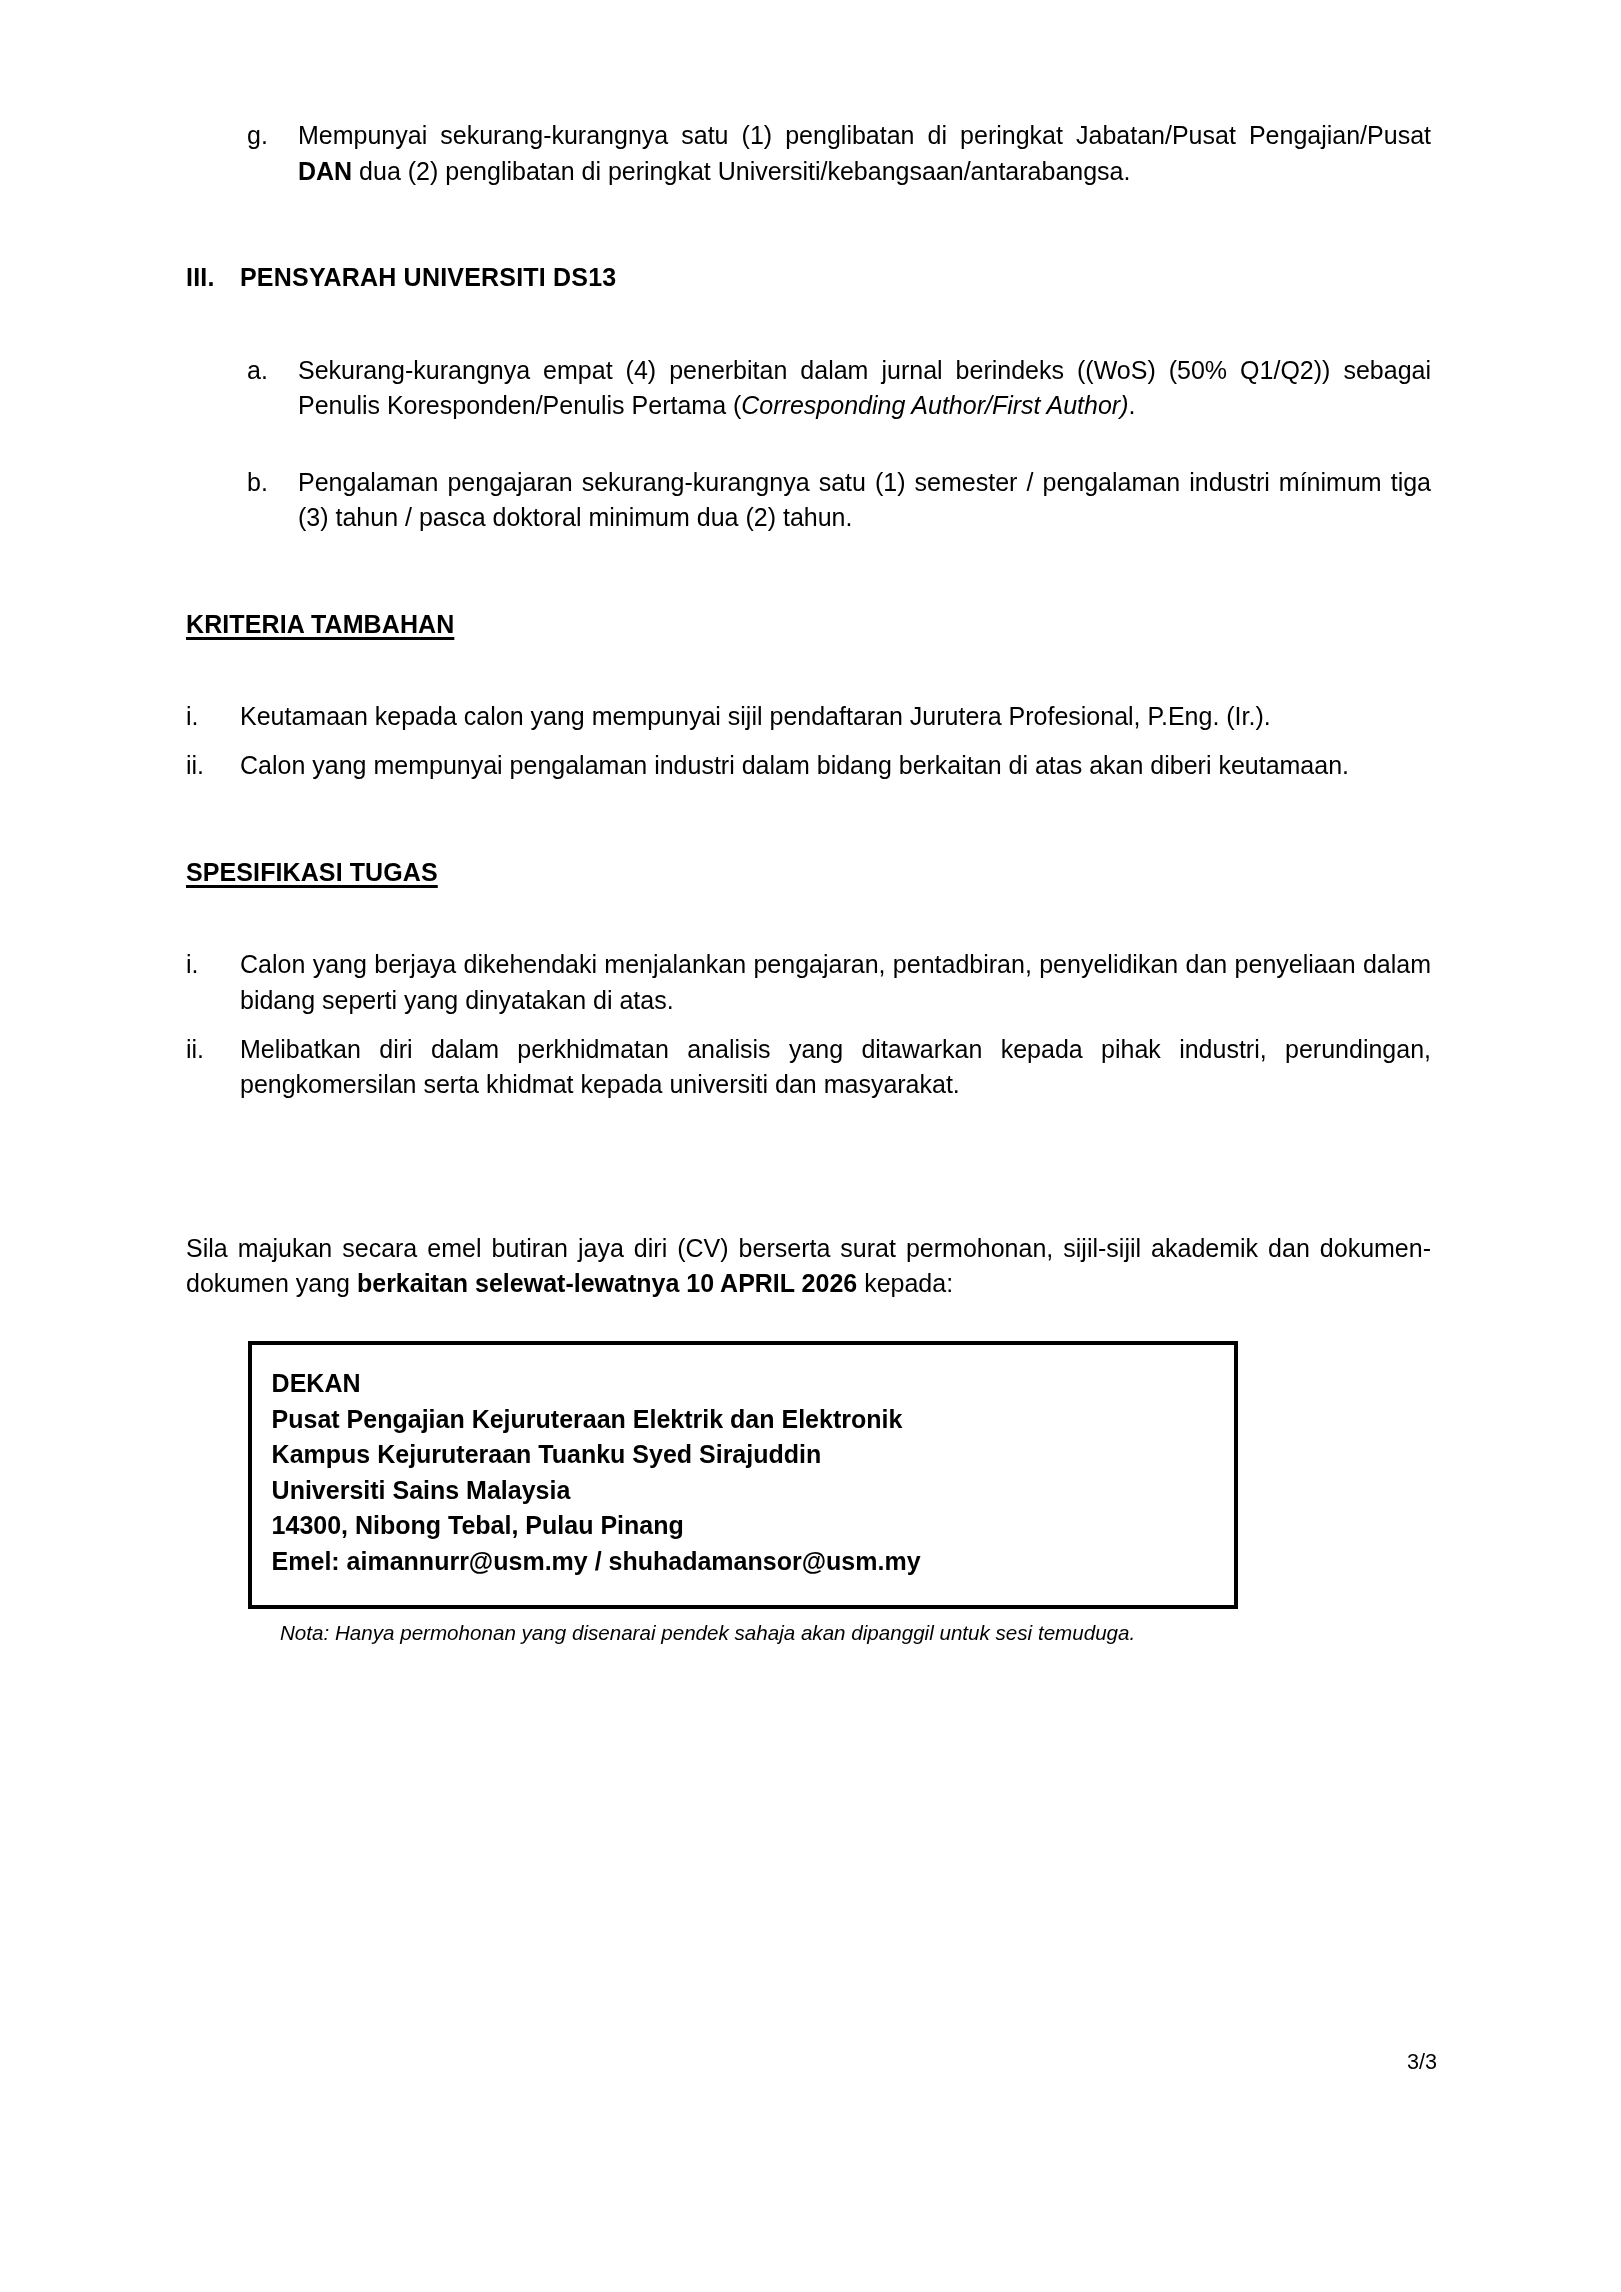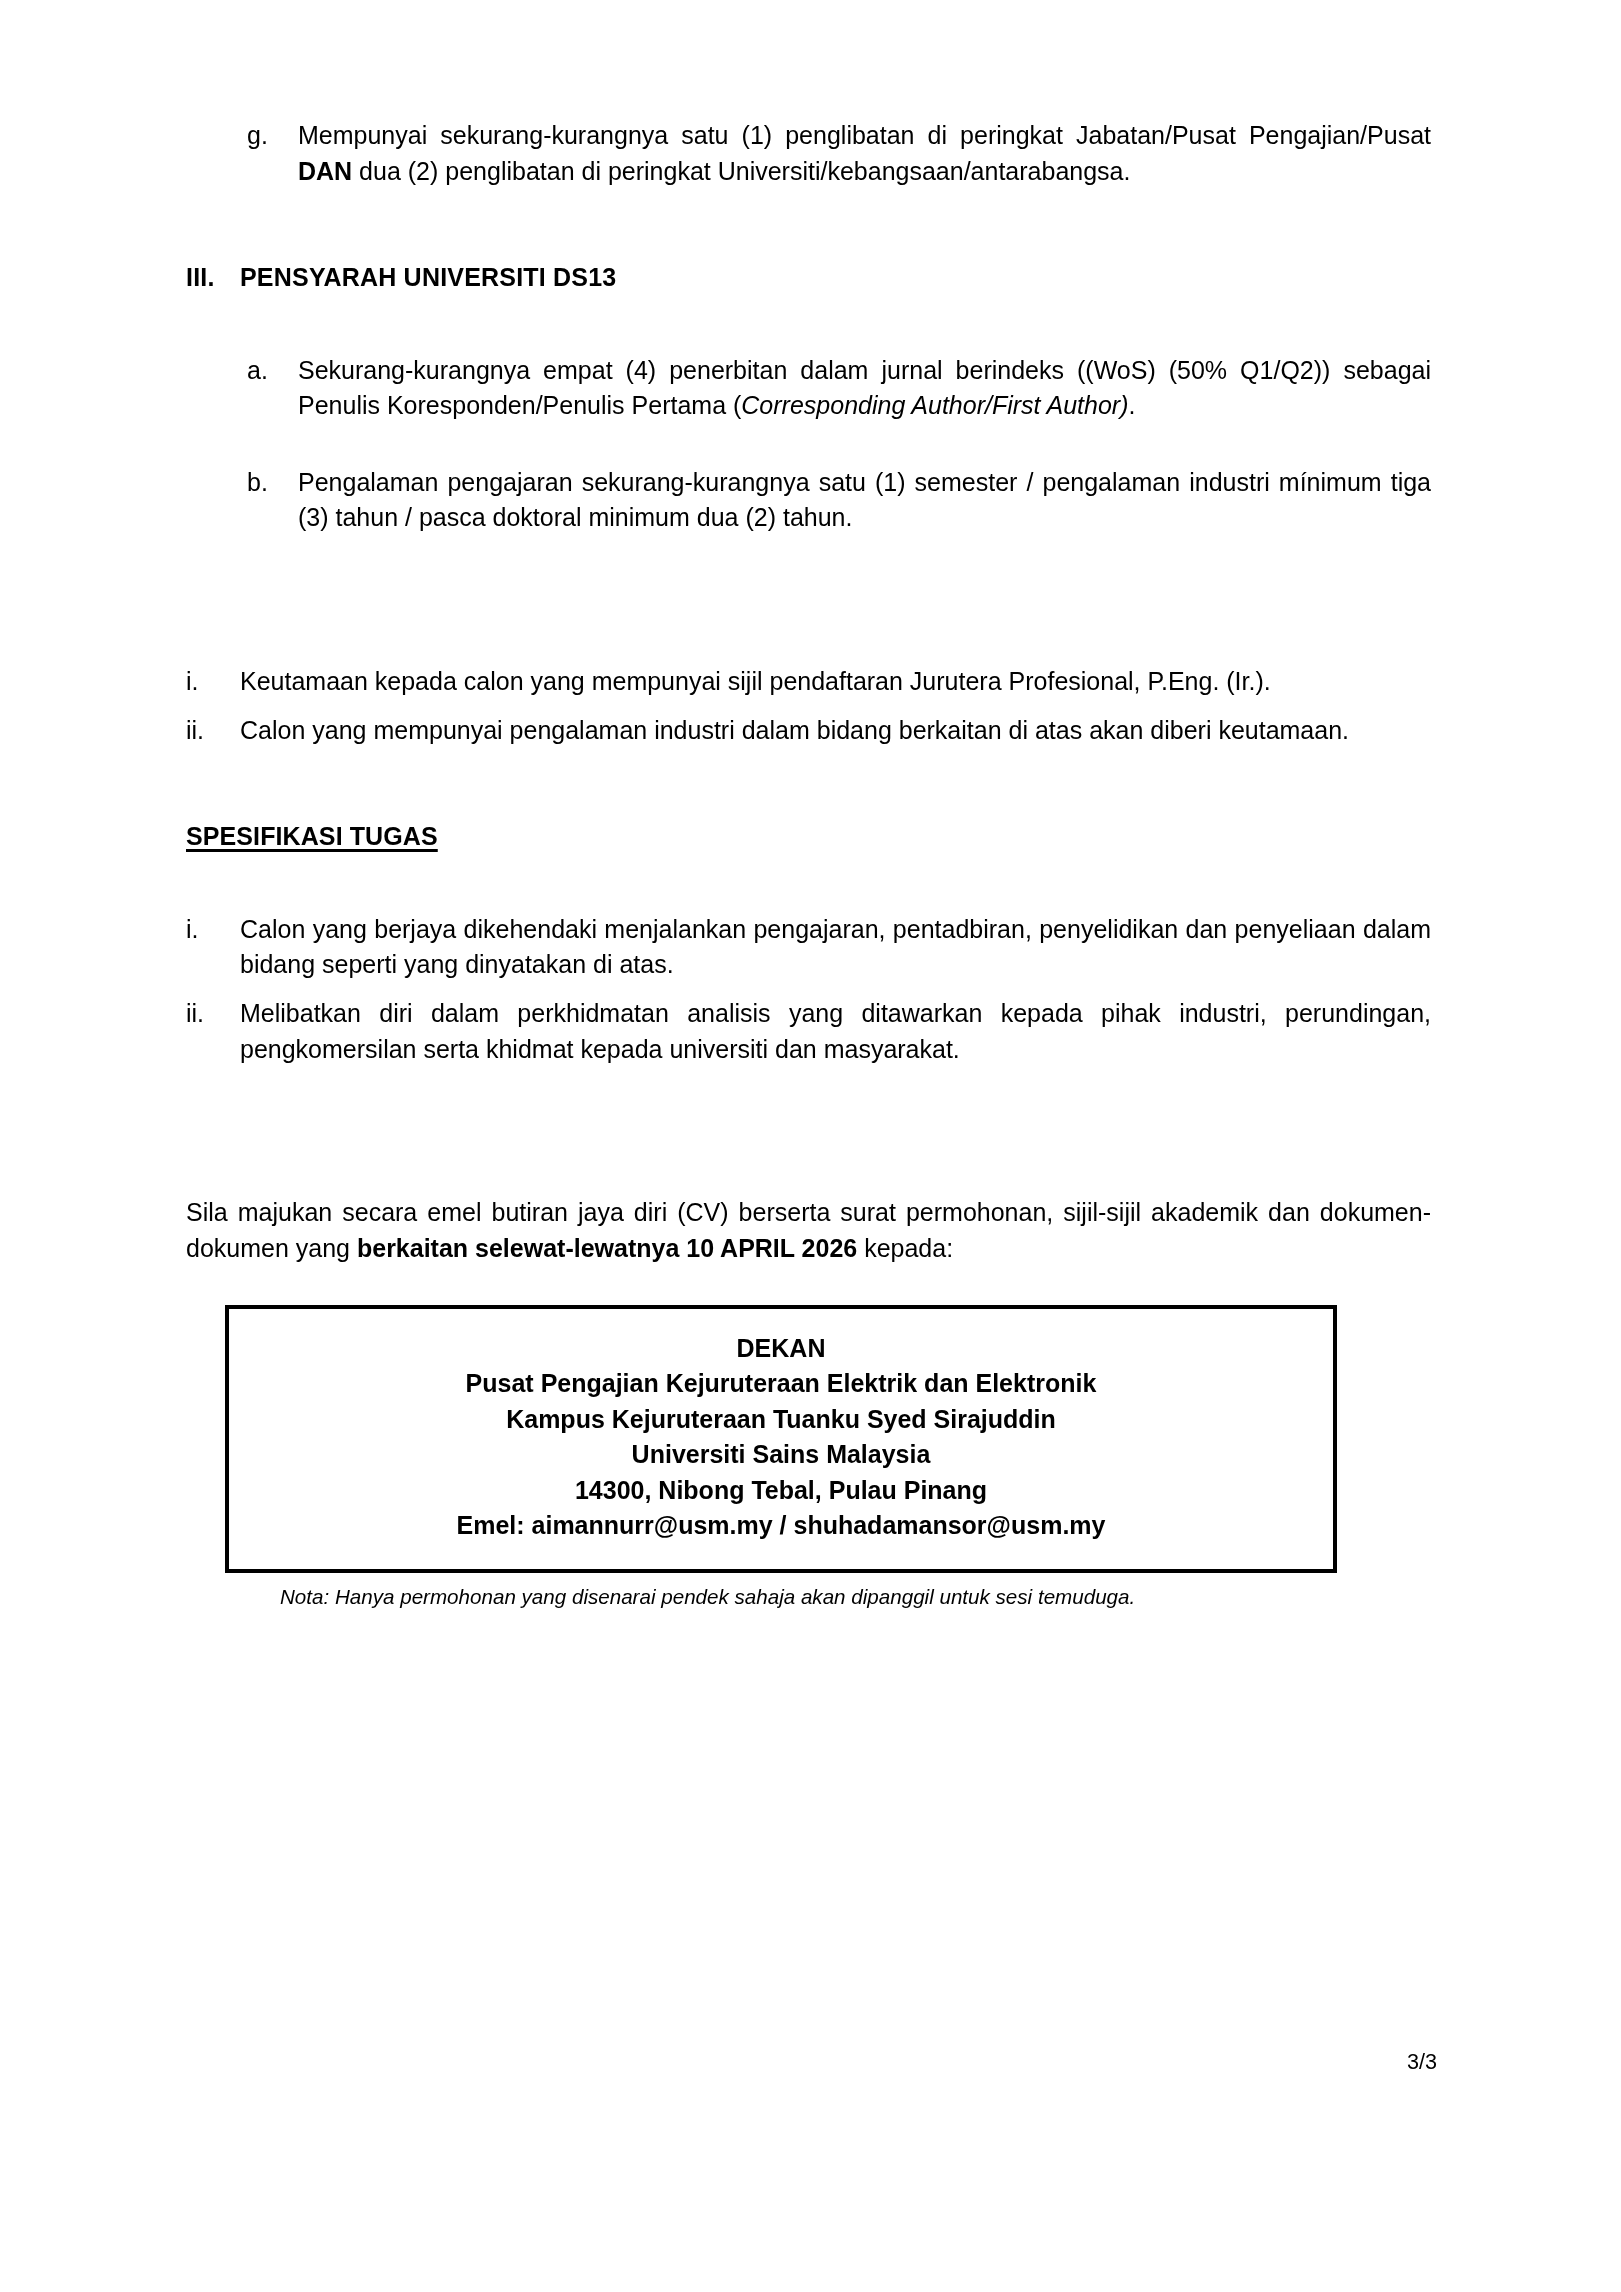--- a/index.html
+++ b/index.html
@@ -96,25 +96,25 @@
   .spacer-xl { height: 71px; }
 
   
   .addr-wrap {
     margin-top: 39px;
     display: flex;
     justify-content: flex-start;
   }
   .addr-box {
     border: 4.9px solid #000000;
-    width: 1112px;
-    margin-left: 39px;
+    width: 990px;
+    margin-left: 62px;
     padding: 21.6px 19.6px 25.5px 19.6px;
     box-sizing: border-box;
-    text-align: center;
+    text-align: left;
   }
   .addr-line {
     font-weight: bold;
     font-size: 25px;
     line-height: 1.42;
   }
   .nota {
     margin-top: 9.8px;
     margin-left: 94px;
     font-style: italic;
@@ -162,20 +162,21 @@
 
     <div class="spacer-m"></div>
 
     <div class="list-item lvl-letter">
       <span class="marker">b.</span>
       <span class="body">Pengalaman pengajaran sekurang-kurangnya satu (1) semester / pengalaman industri mínimum tiga (3) tahun / pasca doktoral minimum dua (2) tahun.</span>
     </div>
 
     <div class="spacer-xl"></div>
 
+    <div class="underline-heading">KRITERIA TAMBAHAN</div>
 
     <div class="spacer-l"></div>
 
     <div class="list-item lvl-roman">
       <span class="marker">i.</span>
       <span class="body">Keutamaan kepada calon yang mempunyai sijil pendaftaran Jurutera Profesional, P.Eng. (Ir.).</span>
     </div>
 
     <div class="spacer-xs"></div>
 

